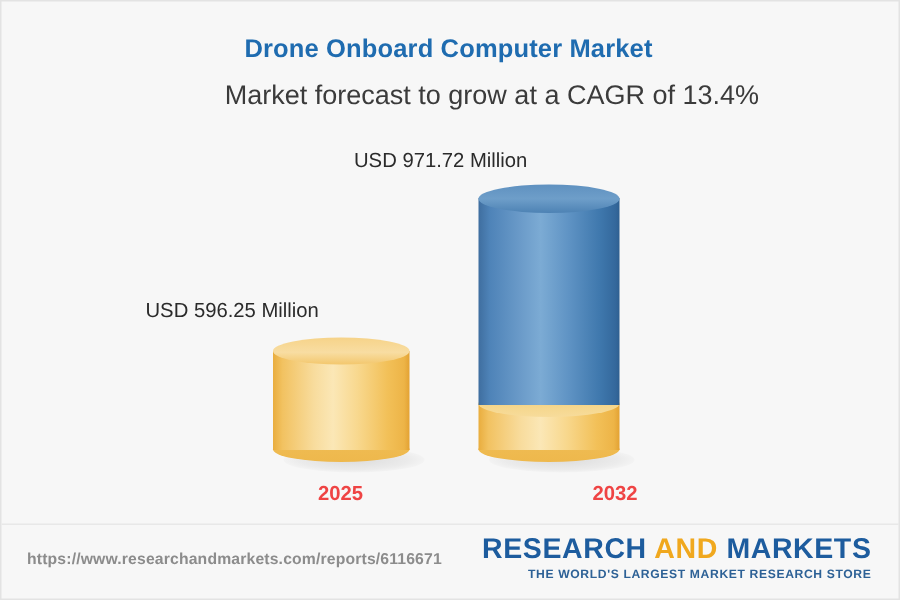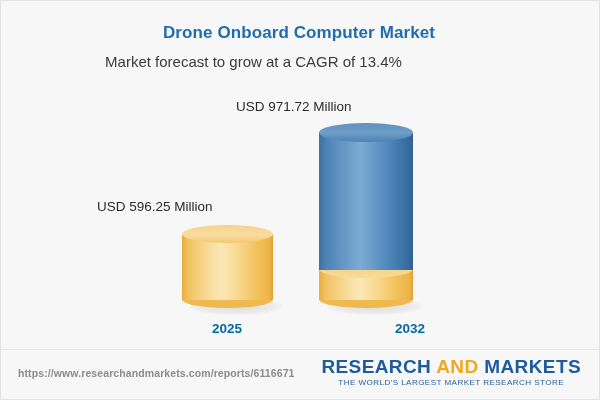--- a/index.html
+++ b/index.html
@@ -29,22 +29,22 @@
     font-size: 17px;
     font-weight: bold;
     color: #1f6cb0;
     letter-spacing: 0.1px;
   }
   #chart-subtitle {
     position: absolute;
     top: 52px;
     left: 0;
     width: 505px;
-    text-align: center;
-    font-size: 15px;
+    text-align: right;
+    font-size: 18px;
     font-weight: normal;
     color: #3b3b3b;
   }
 
   
   #plot-area {
     position: absolute;
     left: 0;
     top: 80px;
     width: 600px;
@@ -61,21 +61,21 @@
     font-weight: normal;
     color: #2b2b2b;
     white-space: nowrap;
   }
   .year-label {
     position: absolute;
     width: 260px;
     text-align: center;
     font-size: 13.5px;
     font-weight: bold;
-    color: #0369a1;
+    color: #ef4444;
   }
 
   
   .cylinder {
     position: absolute;
   }
   .cyl-shadow {
     position: absolute;
     border-radius: 50%;
     background: radial-gradient(ellipse at 50% 50%,
@@ -158,37 +158,37 @@
     top: 366px;
     font-size: 10.5px;
     color: #8c8c8c;
     letter-spacing: 0.1px;
     font-weight: bold;
   }
   #logo {
     position: absolute;
     right: 18px;
     top: 356px;
-    text-align: center;
+    text-align: right;
   }
   #logo-wordmark {
     font-size: 19px;
     font-weight: bold;
     color: #1d5c9e;
     letter-spacing: 0.4px;
     line-height: 1;
     white-space: nowrap;
   }
   #logo-and {
     color: #f0a81e;
   }
   #logo-tagline {
     margin-top: 3px;
     font-size: 8.1px;
-    font-weight: normal;
+    font-weight: bold;
     color: #2d6196;
     letter-spacing: 0.42px;
     line-height: 1;
     white-space: nowrap;
   }
 </style>
 </head>
 <body>
 
 <div id="canvas">

